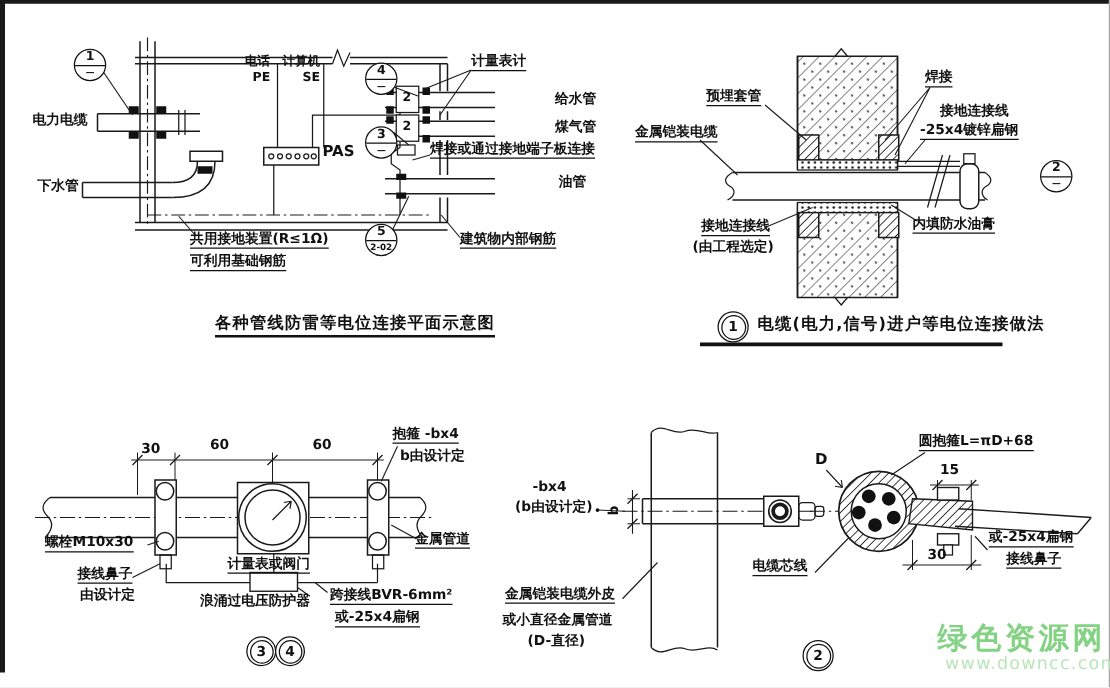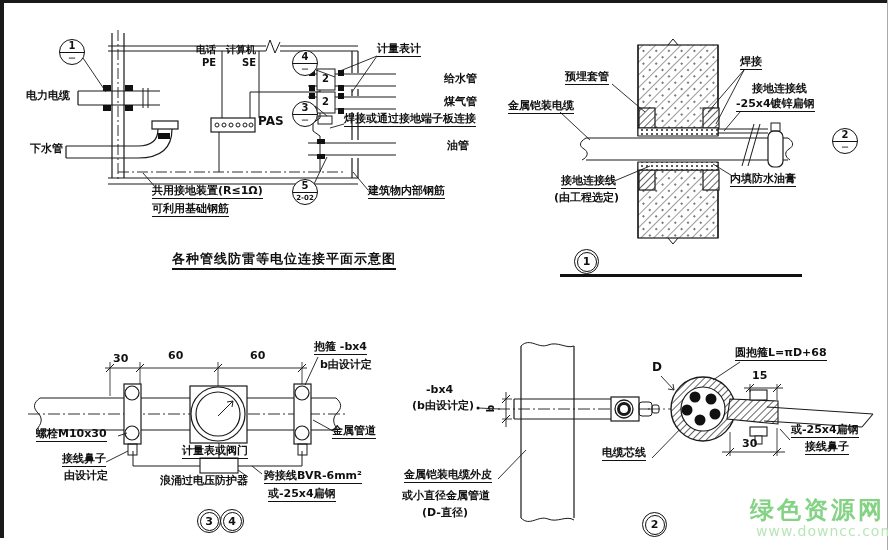--- a/index.html
+++ b/index.html
@@ -297,20 +297,21 @@
     <div class="lbl u" style="left:730px;top:172px;">内填防水油膏</div>
 
     <div class="callout" style="left:832px;top:128px;">
       <div class="num">2</div>
       <div class="ref">—</div>
     </div>
 
     <div class="dcircle" style="left:574px;top:249px;width:25px;height:25px;">
       <div class="in">1</div>
     </div>
+    <div class="lbl cap1" style="left:606px;top:253px;">电缆(电力,信号)进户等电位连接做法</div>
   </div>
 
   <div style="position:absolute;inset:0;">
     <div class="lbl dim" style="left:113px;top:352px;">30</div>
     <div class="lbl dim" style="left:168px;top:349px;">60</div>
     <div class="lbl dim" style="left:250px;top:349px;">60</div>
     <div class="lbl u" style="left:314px;top:340px;">抱箍 -bx4</div>
     <div class="lbl" style="left:320px;top:358px;">b由设计定</div>
     <div class="lbl u" style="left:36px;top:427px;">螺栓M10x30</div>
     <div class="lbl u" style="left:62px;top:452px;">接线鼻子</div>

